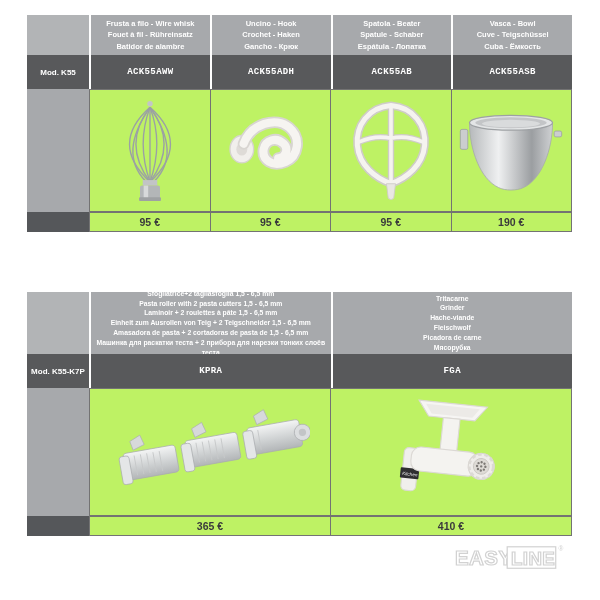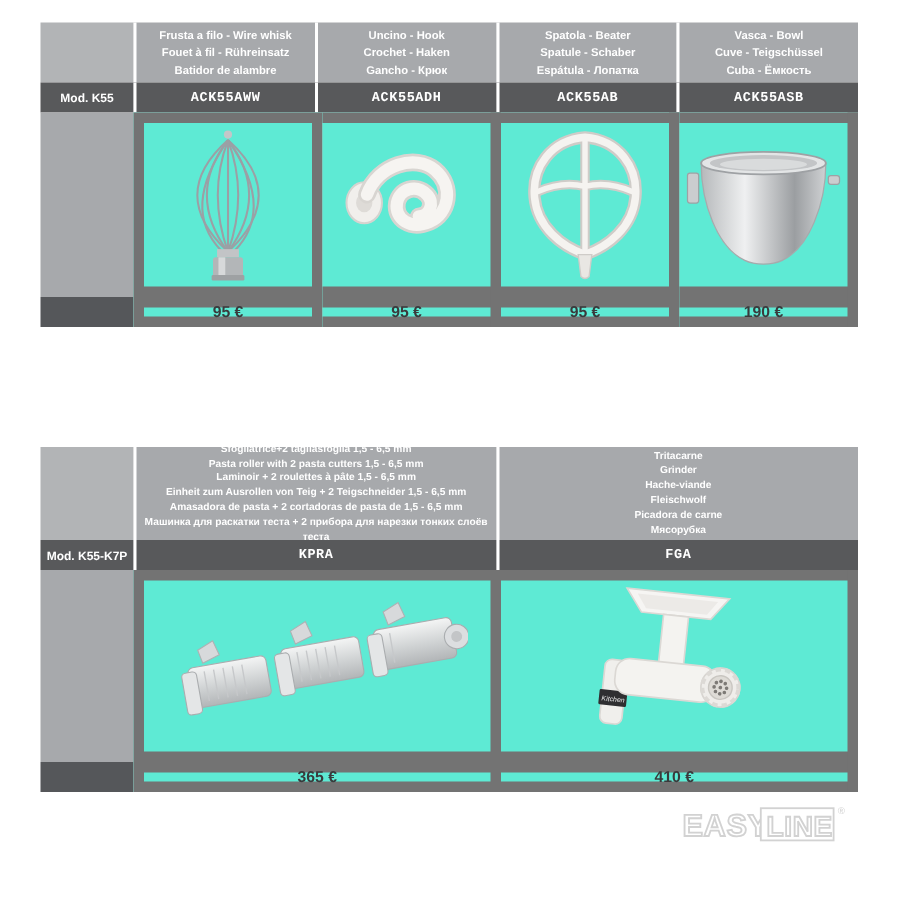--- a/index.html
+++ b/index.html
@@ -1,41 +1,41 @@
 <!DOCTYPE html>
 <html><head>
 <meta charset="utf-8">
 <style>
   * { margin:0; padding:0; box-sizing:border-box; }
   html,body { width:600px; height:600px; background:#ffffff; overflow:hidden;
               font-family:"Liberation Sans", sans-serif; }
   .tbl { width:545px; margin-left:27px; }
   .tbl-top { margin-top:15px; }
-  .tbl-bottom { margin-top:80px; }
+  .tbl-bottom { margin-top:60px; }
   .trow { display:flex; width:100%; }
   .cell { display:flex; align-items:center; justify-content:center; text-align:center; min-width:0; }
   .c-model { width:62px; flex:0 0 62px; }
   .c-prod { flex:1 1 0; }
   
   .hdr { border-left:2px solid #ffffff; }
   .trow > .cell:first-child { border-left:none; }
   .r-names { height:40px; }
   .tbl-bottom .r-names { height:62px; }
   .name { background:#a7a9ac; color:#ffffff; font-weight:bold; font-size:7.5px;
           line-height:11.5px; white-space:pre-line; }
   .tbl-bottom .name { font-size:6.8px; line-height:9.8px; }
   .corner { background:#b2b4b6; }
-  .r-codes { height:20px; }
+  .r-codes { height:34px; }
   .code { background:#58595b; color:#ffffff; font-weight:bold; font-size:9px; letter-spacing:.4px;font-family:Liberation Mono, monospace; }
   .model-label { background:#58595b; color:#ffffff; font-weight:bold; font-size:8px; }
   
   .r-imgs { height:123px; }
   .tbl-bottom .r-imgs { height:128px; }
   .img-side { background:#a7a9ac; }
-  .box { background:#5eead4; border:7px solid #737373; }
+  .box { background:#bef264; border:1px solid #737373; }
   .box + .box { border-left:none; }
   
   .r-prices { height:20px; }
   .price-side { background:#55575a; }
   .price { color:#3a3a3c; font-weight:bold; font-size:10.5px; }
   .logo-row { width:545px; margin:6px 0 0 27px; display:flex; justify-content:flex-end; padding-right:6px; }
   svg { display:block; }
 </style>
 </head>
 <body>

